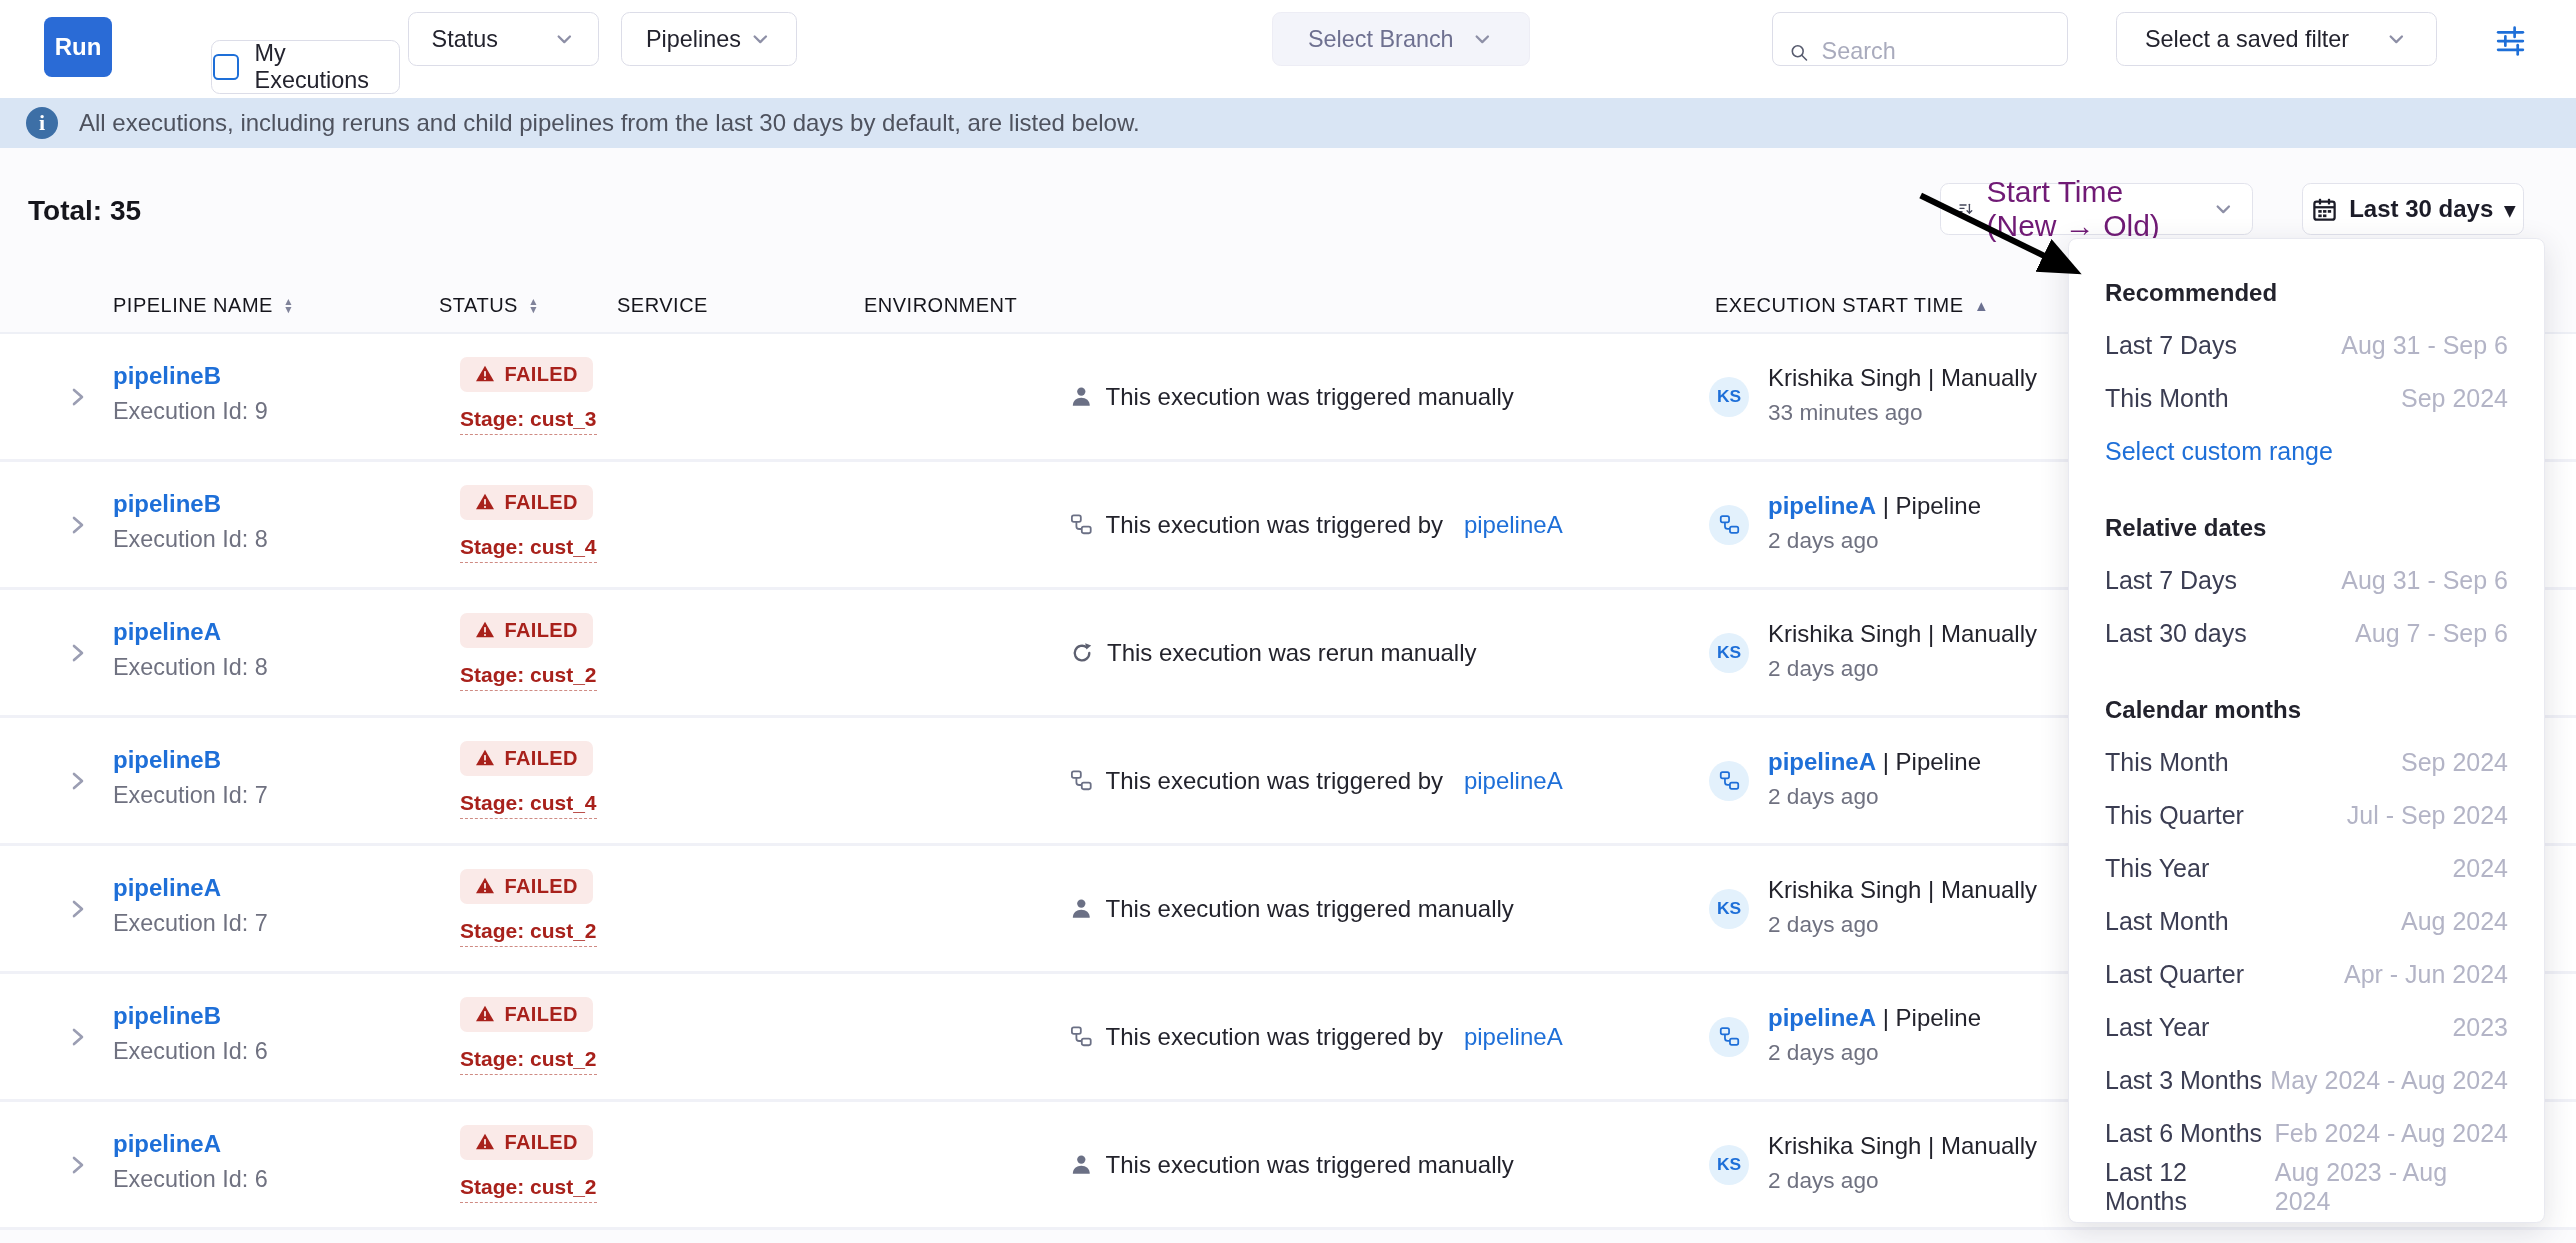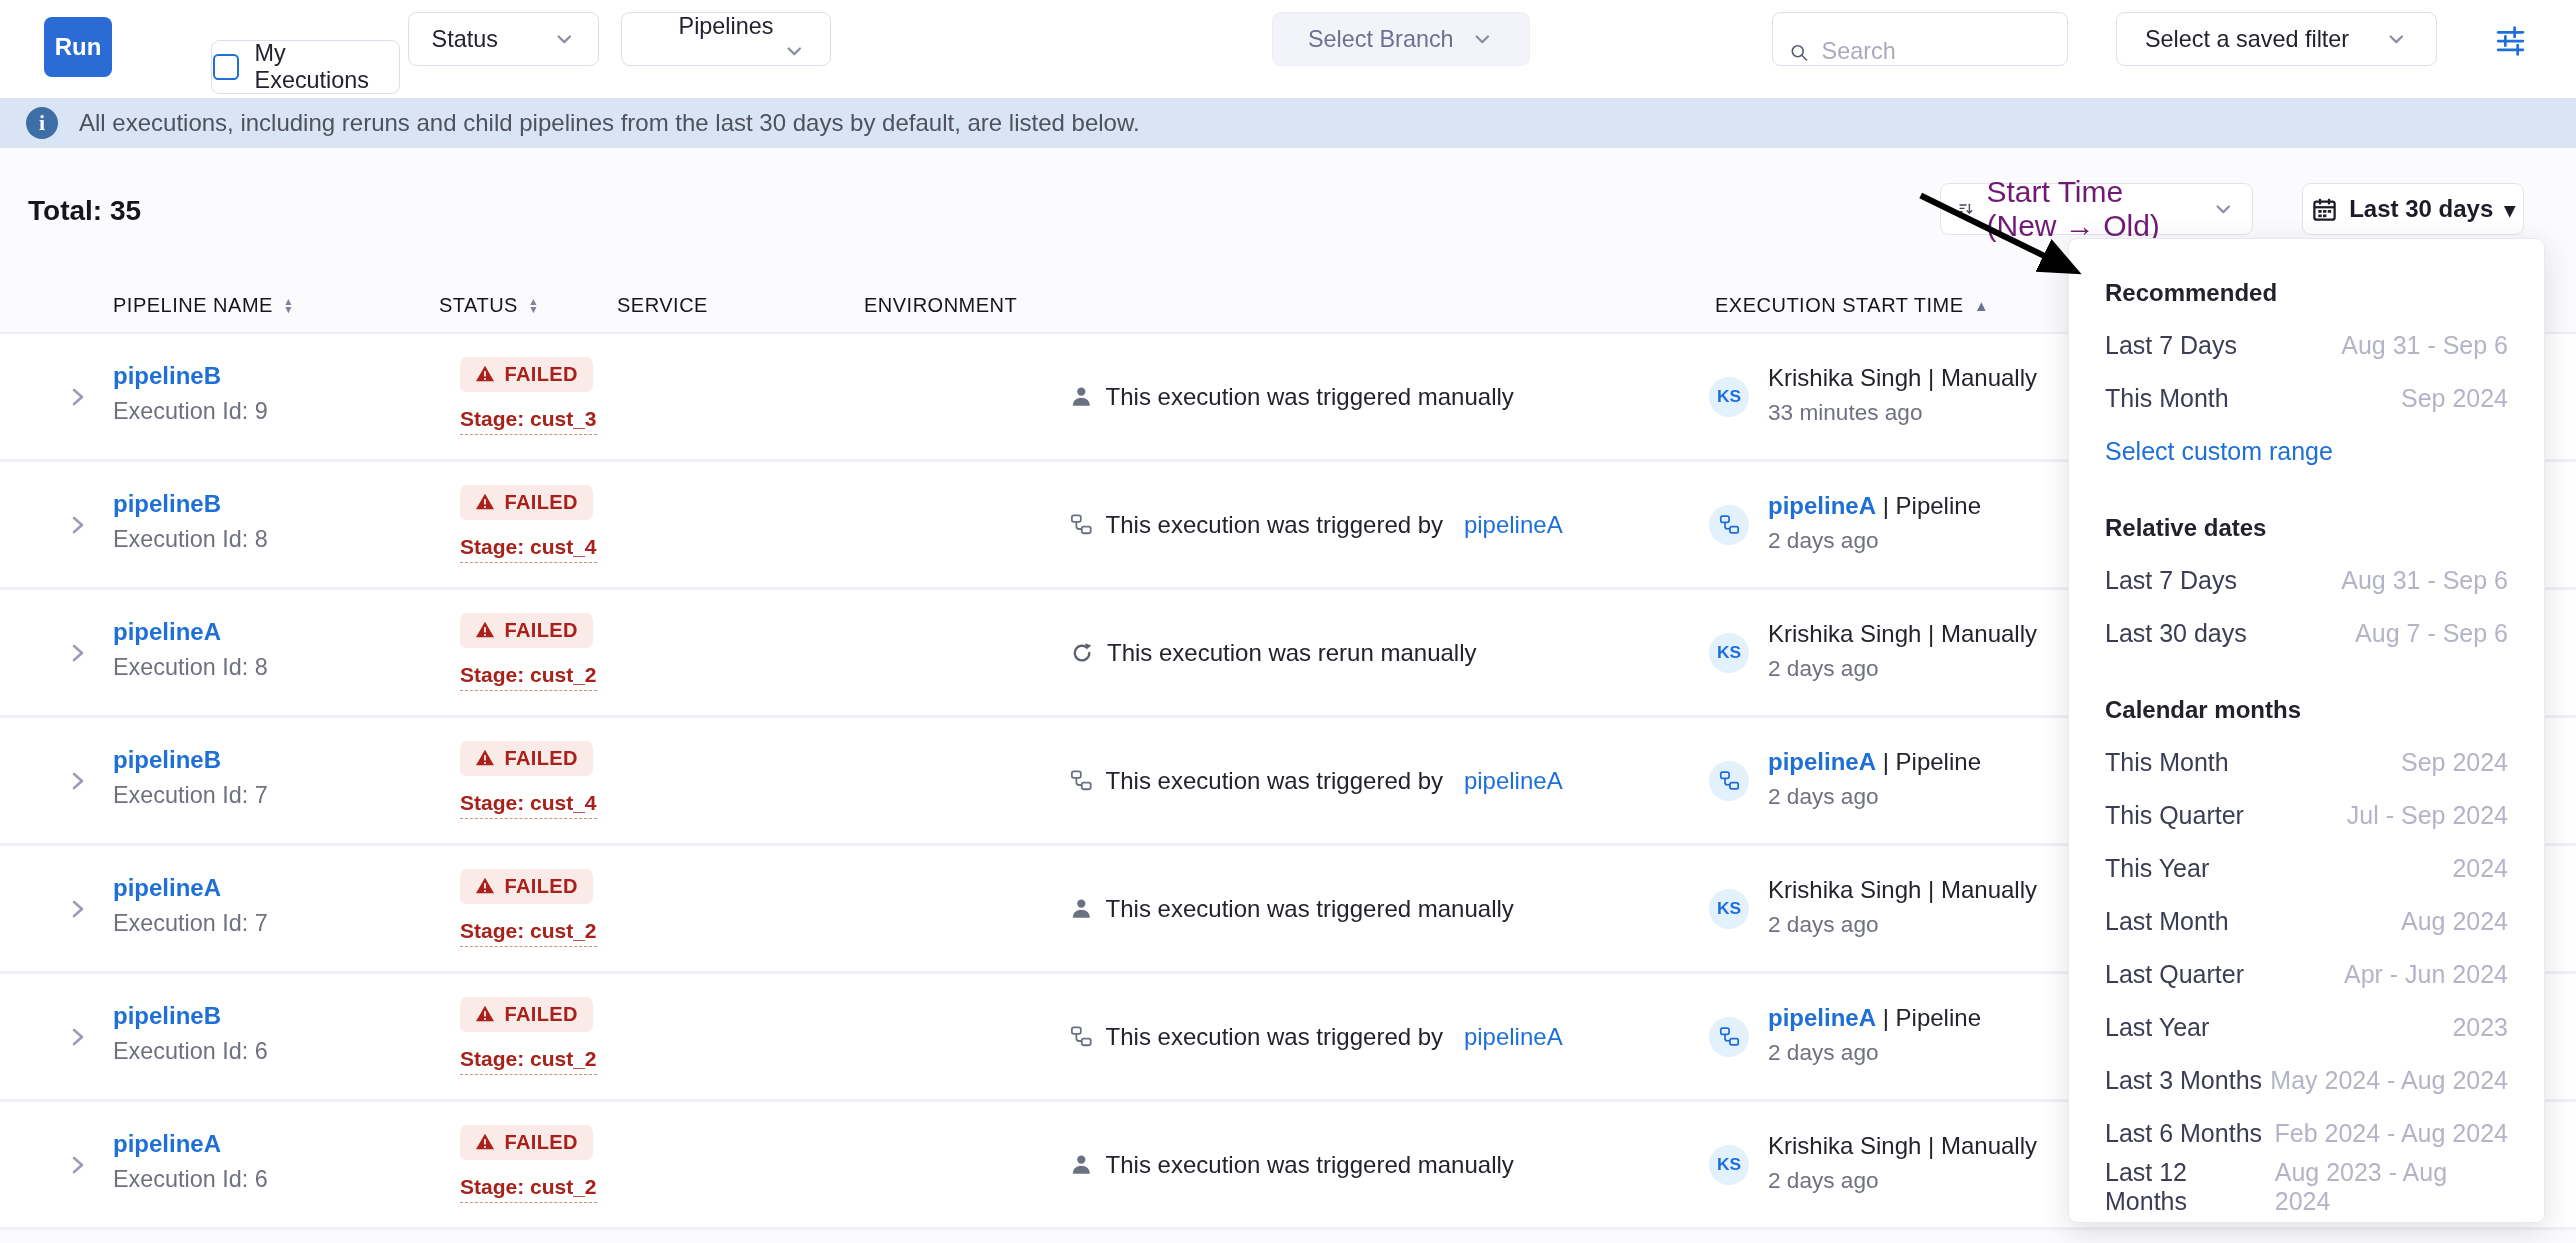--- a/index.html
+++ b/index.html
@@ -11,21 +11,21 @@
   .toolbar{position:absolute;left:0;top:0;width:2576px;height:98px;background:#ffffff;}
   .btn-run{position:absolute;left:44px;top:17.4px;width:68px;height:60px;background:#2a6bd6;color:#fff;
            border:none;border-radius:7.8px;font-size:24px;font-weight:bold;display:flex;align-items:center;justify-content:center;cursor:pointer;font-family:inherit;}
   .chip{position:absolute;top:12px;height:54px;background:#fff;border:1.7px solid #dcdde8;border-radius:8.7px;
         display:flex;align-items:center;font-size:23.4px;color:#23232e;cursor:pointer;}
   .chip .chev{margin-left:auto;color:#8d8fa6;}
   .chip.gray{background:#f3f4fa;border-color:#ededf5;color:#6e7090;}
   .chev{width:22.6px;height:22.6px;flex:0 0 auto;}
   #chip-myexec{left:211px;width:189px;padding:0 1px;margin-top:28px;}
   #chip-status{left:408px;width:191px;padding:0 22.6px;}
-  #chip-pipelines{left:621px;width:210px;padding:0 24px;flex-direction:column;}
+  #chip-pipelines{left:621px;width:176px;padding:0 24px;}
   #chip-repo{left:855px;width:397px;padding:0 40px;}
   #chip-branch{left:1272px;width:258px;padding:0 35px;}
   #chip-saved{left:2116px;width:321px;padding:0 28px;text-align:center;}
   .checkbox{width:26px;height:26px;border:2.6px solid #1e6fd8;border-radius:5.2px;background:#fff;margin-right:15.6px;flex:0 0 auto;}
   #search{position:absolute;left:1772px;top:12px;width:296px;height:54px;background:#fff;border:1.7px solid #dcdde8;border-radius:8px;
           display:flex;align-items:flex-end;padding:0 15.6px;gap:12px;}
   #search input{border:none;outline:none;font-size:23.4px;width:100%;font-family:inherit;color:#23232e;background:transparent;}
   #search input::placeholder{color:#a9abbd;}
   #filter-btn{position:absolute;left:2487px;top:17.4px;width:47px;height:45px;background:transparent;border:none;cursor:pointer;display:flex;align-items:center;justify-content:center;}
 

